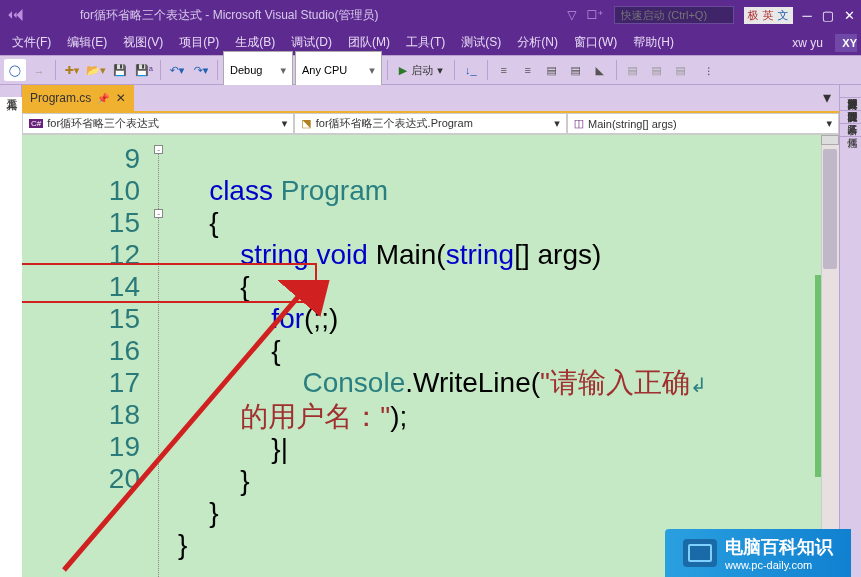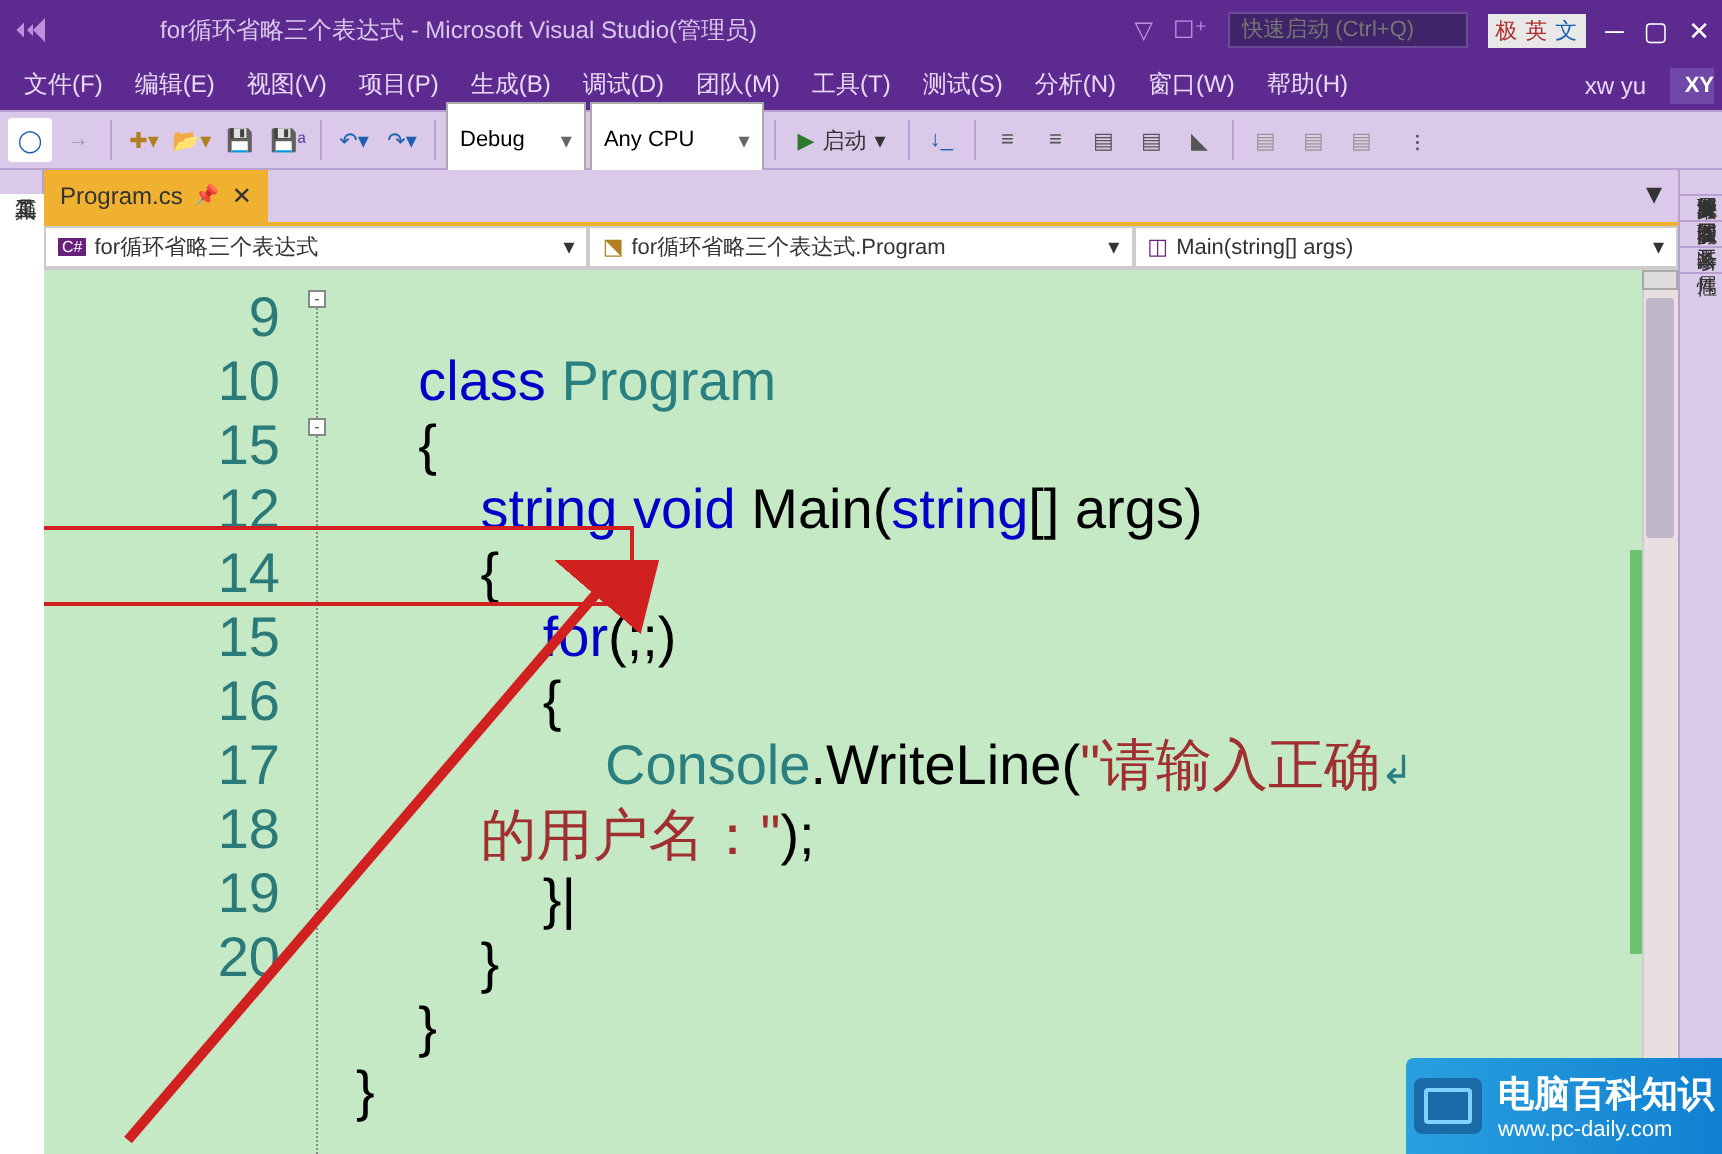--- a/index.html
+++ b/index.html
@@ -55,21 +55,21 @@
 .wrap-arrow { color: #2a8080; font-size: 20px; }
 
 .highlight-box { position: absolute; border: 2px solid #d02020; }
 .arrow-svg { position: absolute; left: 44px; top: 280px; pointer-events: none; }
 .scroll-v { position: absolute; right: 0; top: 0; bottom: 0; width: 18px; background: #e8e0e0; border-left: 1px solid #ccc; }
 .scroll-thumb { position: absolute; right: 2px; width: 14px; background: #c0b8c8; border-radius: 2px; }
 .right-green { position: absolute; right: 18px; top: 140px; bottom: 100px; width: 6px; background: #6ec26e; }
 
 .split-top { position: absolute; right: 0; top: 0; width: 18px; height: 10px; background: #ddd; border: 1px solid #aaa; }
 
-.watermark { position: absolute; right: 0; bottom: 0; display: flex; align-items: center; background: linear-gradient(90deg, #2aa0e0, #1080d0); color: #fff; padding: 6px 4px; font-size: 18px; font-weight: bold; border-radius: 4px 0 0 0; }
+.watermark { position: absolute; right: 10px; bottom: 0; display: flex; align-items: center; background: linear-gradient(90deg, #2aa0e0, #1080d0); color: #fff; padding: 6px 18px; font-size: 18px; font-weight: bold; border-radius: 4px 0 0 0; }
 .watermark .url { font-size: 11px; font-weight: normal; display: block; }
 .wm-icon { width: 34px; height: 28px; background: #1a6aa8; border-radius: 4px; margin-right: 8px; position: relative; }
 .wm-icon::after { content: ""; position: absolute; inset: 5px; border: 2px solid #7fd0ff; border-radius: 2px; }
 </style>
 </head>
 <body>
 
 <div class="titlebar">
   <span class="vs-logo">
     <svg viewBox="0 0 24 24">

